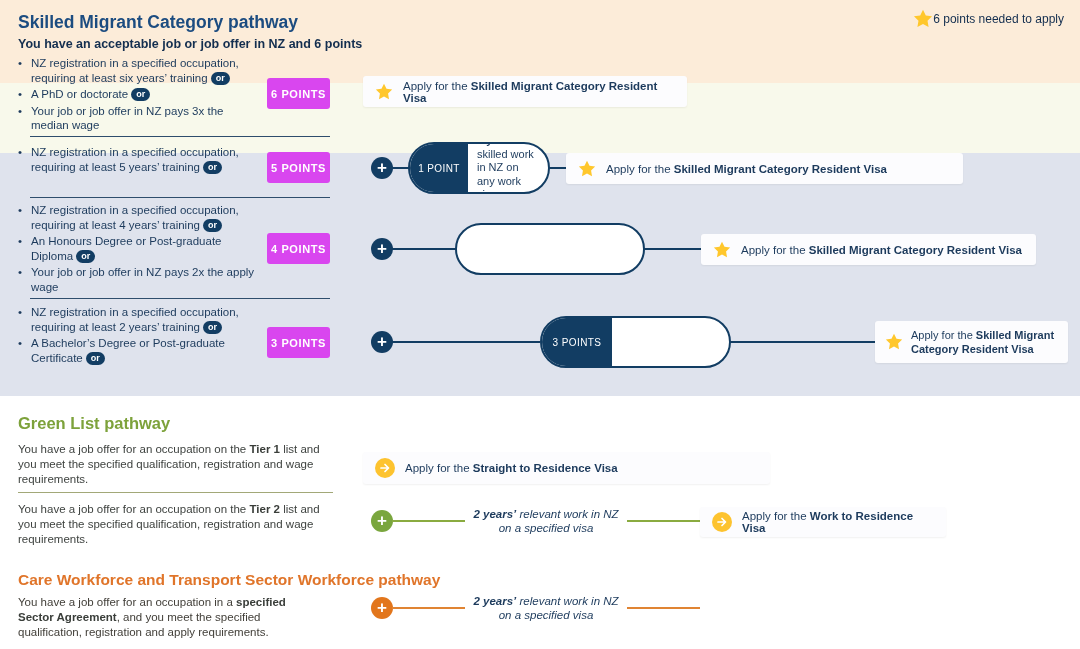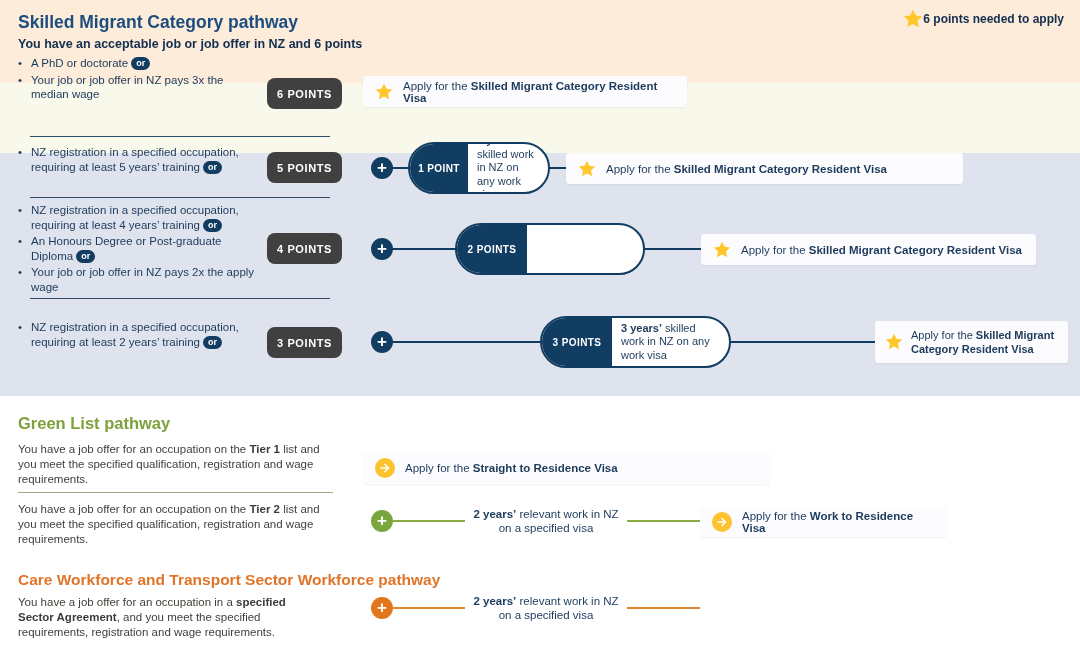--- a/index.html
+++ b/index.html
@@ -18,60 +18,60 @@
 
   .abs { position:absolute; }
 
   
   .smc-title   { left:18px; top:12px;  font-size:17.5px; font-weight:bold; color:#1c4c80; }
   .smc-sub     { left:18px; top:37px;  font-size:12.5px; font-weight:bold; color:#132e4f; }
   .green-title { left:18px; top:414px; font-size:16.5px; font-weight:bold; color:#7da23b; }
   .care-title  { left:18px; top:571px; font-size:15.5px; font-weight:bold; color:#e0752a; }
 
   .banner-note { right:16px; top:9px; display:flex; align-items:center; gap:0;
-                 font-size:12px; font-weight:bold; color:#132e4f; }
+                 font-size:12px; font-weight:normal; color:#132e4f; }
 
   
   .group { left:18px; width:248px; }
   .bullet { display:flex; margin-bottom:2px; font-size:11.5px; line-height:14.5px; color:#1c3a5c; }
   .bullet .dot::before { content:'•'; }
   .bullet .dot { width:13px; flex:0 0 13px; color:#1c3a5c; }
   .btxt { width:230px; }
   .orb { display:inline-block; background:#123d63; color:#fff; font-size:9px; font-weight:bold;
          border-radius:9px; padding:1px 5px 2px 5px; margin-left:3px; line-height:10px; vertical-align:1px; }
   .divider { left:30px; width:300px; border-top:1.5px solid #2e4d6c; height:0; }
 
-  .pt-badge { left:267px; width:75px; height:31px; background:#404040; color:#fff; border-radius:8px;
+  .pt-badge { left:267px; width:63px; height:31px; background:#d946ef; color:#fff; border-radius:3px;
               display:flex; align-items:center; justify-content:center;
               font-size:11px; font-weight:bold; letter-spacing:0.6px; }
 
   
   .plus { width:22px; height:22px; border-radius:50%; color:#fff; display:flex; align-items:center;
           justify-content:center; font-size:17px; font-weight:bold; line-height:1; }
   .plus::before { content:'+'; margin-top:-2px; }
   .plus.navy   { background:#123d63; }
   .plus.green  { background:#7aa63e; }
   .plus.orange { background:#e2761c; }
 
   .hline { height:2px; background:#123d63; }
   .hline.green  { background:#8aab40; }
   .hline.orange { background:#e08433; }
 
   .node { display:flex; height:52px; background:#fff; border:2px solid #123d63; border-radius:26px; overflow:hidden; }
-  .node-pts { background:#123d63; color:#fff; font-size:10px; font-weight:bold; letter-spacing:0.4px;
+  .node-pts { background:#123d63; color:#fff; font-size:10px; font-weight:normal; letter-spacing:0.4px;
               display:flex; align-items:center; justify-content:center; flex:0 0 auto; }
   .node-txt { display:flex; align-items:center; padding:4px 10px 4px 9px; font-size:11px;
               line-height:13.5px; color:#1c3a5c; }
 
   .applybox { display:flex; align-items:center; gap:10px; padding:0 12px; background:#fcfcfe;
               border-radius:3px; font-size:11.5px; color:#1c3a5c; box-shadow:0 1px 2px rgba(0,0,0,0.06); }
   .applybox.small { font-size:11px; line-height:14px; gap:8px; padding:0 10px; }
   .atxt b { font-weight:bold; }
 
-  .worktext { font-size:11.5px; line-height:14px; color:#1c3a5c; text-align:center; width:160px; }
+  .worktext { font-size:11.5px; line-height:14px; color:#1c3a5c; text-align:center; width:160px;font-style:italic; }
 
   
   .para { font-size:11.5px; line-height:15px; color:#3f4340; }
   .para b { color:#3a3e3a; }
   .green-div { left:18px; width:315px; border-top:1px solid #a2a878; height:0; }
 
   .staricon svg, .arrowicon svg { display:block; }
   .arrowicon { width:20px; height:20px; border-radius:50%; background:#fdc32f;
                display:flex; align-items:center; justify-content:center; flex:0 0 auto; }
 </style>
@@ -94,20 +94,24 @@
       <svg width="20" height="20" viewBox="0 0 24 24">
           <path fill="#FFC72C" d="M12 .9l3.35 6.8 7.5 1.09-5.43 5.29 1.28 7.47L12 18.02l-6.7 3.53 1.28-7.47L1.15 8.79l7.5-1.09z"></path>
         </svg>
     </span>
     <span>6 points needed to apply</span>
   </div>
 
   <div class="abs group" style="top:56px">
     <div class="bullet">
         <span class="dot"></span>
+        <span class="btxt"><span>NZ registration in a specified occupation, requiring at least six years’ training</span><span class="orb">or</span></span>
+      </div>
+    <div class="bullet">
+        <span class="dot"></span>
         <span class="btxt"><span>A PhD or doctorate</span><span class="orb">or</span></span>
       </div>
     <div class="bullet">
         <span class="dot"></span>
         <span class="btxt"><span>Your job or job offer in NZ pays 3x the median wage</span></span>
       </div>
   </div>
   <div class="abs divider" style="top:136px"></div>
 
   <div class="abs group" style="top:145px">
@@ -127,24 +131,28 @@
         <span class="dot"></span>
         <span class="btxt"><span>An Honours Degree or Post-graduate Diploma</span><span class="orb">or</span></span>
       </div>
     <div class="bullet">
         <span class="dot"></span>
         <span class="btxt"><span>Your job or job offer in NZ pays 2x the apply wage</span></span>
       </div>
   </div>
   <div class="abs divider" style="top:298px"></div>
 
-  <div class="abs group" style="top:320px">
+  <div class="abs group" style="top:305px">
     <div class="bullet">
         <span class="dot"></span>
         <span class="btxt"><span>NZ registration in a specified occupation, requiring at least 2 years’ training</span><span class="orb">or</span></span>
+      </div>
+    <div class="bullet">
+        <span class="dot"></span>
+        <span class="btxt"><span>A Bachelor’s Degree or Post-graduate Certificate</span><span class="orb">or</span></span>
       </div>
   </div>
 
   <div class="abs pt-badge" style="top:78px">6 POINTS</div>
   <div class="abs pt-badge" style="top:152px">5 POINTS</div>
   <div class="abs pt-badge" style="top:233px">4 POINTS</div>
   <div class="abs pt-badge" style="top:327px">3 POINTS</div>
 
   <div class="abs applybox" style="left:363px;top:76px;width:324px;height:31px">
     <span class="staricon">
@@ -169,39 +177,35 @@
         <svg width="18" height="18" viewBox="0 0 24 24">
           <path fill="#FFC72C" d="M12 .9l3.35 6.8 7.5 1.09-5.43 5.29 1.28 7.47L12 18.02l-6.7 3.53 1.28-7.47L1.15 8.79l7.5-1.09z"></path>
         </svg>
       </span>
     <span class="atxt"><span>Apply for the </span><b>Skilled Migrant Category Resident Visa</b></span>
   </div>
 
   <div class="abs plus navy" style="left:371px;top:238px"></div>
   <div class="abs hline" style="left:392px;top:248px;width:64px"></div>
   <div class="abs node" style="left:455px;top:223px;width:190px">
-    <div class="node-pts" style="width:70px">2 POINTS</div>
   </div>
   <div class="abs hline" style="left:644px;top:248px;width:57px"></div>
   <div class="abs applybox" style="left:701px;top:234px;width:335px;height:31px">
     <span class="staricon">
         <svg width="18" height="18" viewBox="0 0 24 24">
           <path fill="#FFC72C" d="M12 .9l3.35 6.8 7.5 1.09-5.43 5.29 1.28 7.47L12 18.02l-6.7 3.53 1.28-7.47L1.15 8.79l7.5-1.09z"></path>
         </svg>
       </span>
     <span class="atxt"><span>Apply for the </span><b>Skilled Migrant Category Resident Visa</b></span>
   </div>
 
   <div class="abs plus navy" style="left:371px;top:331px"></div>
   <div class="abs hline" style="left:392px;top:341px;width:148px"></div>
   <div class="abs node" style="left:540px;top:316px;width:191px">
     <div class="node-pts" style="width:70px">3 POINTS</div>
-    <div class="node-txt">
-        <span><b>3 years’</b><span> skilled work in NZ on any work visa</span></span>
-      </div>
   </div>
   <div class="abs hline" style="left:730px;top:341px;width:145px"></div>
   <div class="abs applybox small" style="left:875px;top:321px;width:193px;height:42px">
     <span class="staricon">
         <svg width="18" height="18" viewBox="0 0 24 24">
           <path fill="#FFC72C" d="M12 .9l3.35 6.8 7.5 1.09-5.43 5.29 1.28 7.47L12 18.02l-6.7 3.53 1.28-7.47L1.15 8.79l7.5-1.09z"></path>
         </svg>
       </span>
     <span class="atxt"><span>Apply for the </span><b>Skilled Migrant Category Resident Visa</b></span>
   </div>
@@ -235,21 +239,21 @@
     <span class="arrowicon">
         <svg width="12" height="12" viewBox="0 0 24 24">
           <path d="M4 12h14M12 5l7 7-7 7" stroke="#fff" stroke-width="3.4" fill="none" stroke-linecap="round" stroke-linejoin="round"></path>
         </svg>
       </span>
     <span class="atxt"><span>Apply for the </span><b>Work to Residence Visa</b></span>
   </div>
 
   <div class="abs care-title">Care Workforce and Transport Sector Workforce pathway</div>
   <div class="abs para care" style="left:18px;top:595px;width:305px;color:#43403a">
-    <span>You have a job offer for an occupation in a </span><b>specified Sector Agreement</b><span>, and you meet the specified requirements, registration and wage requirements.</span>
+    <span>You have a job offer for an occupation in a </span><b>specified Sector Agreement</b><span>, and you meet the specified qualification, registration and apply requirements.</span>
   </div>
 
   <div class="abs plus orange" style="left:371px;top:597px"></div>
   <div class="abs hline orange" style="left:392px;top:607px;width:73px"></div>
   <div class="abs worktext" style="left:466px;top:594px">
     <div><b>2 years’</b><span> relevant work in NZ</span></div>
     <div>on a specified visa</div>
   </div>
   <div class="abs hline orange" style="left:627px;top:607px;width:73px"></div>
 </div>

